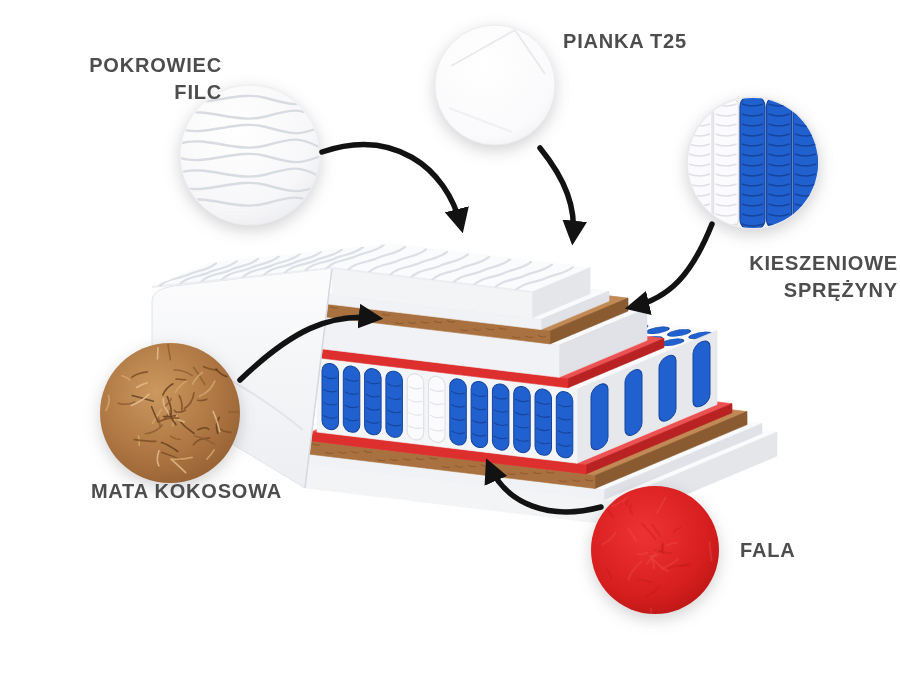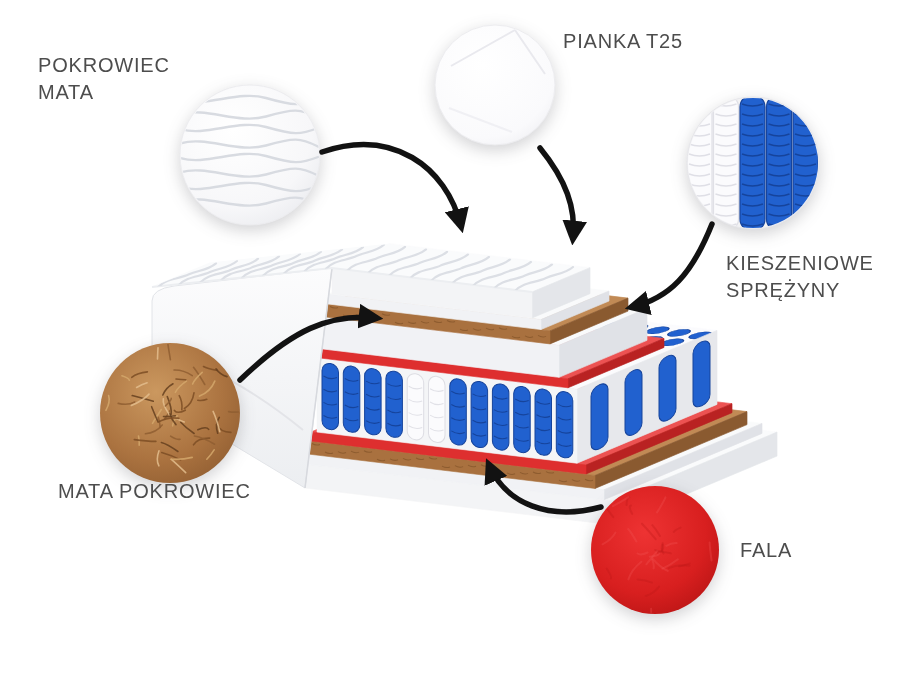--- a/index.html
+++ b/index.html
@@ -4,28 +4,28 @@
 <style>
   html,body{margin:0;padding:0;background:#ffffff;}
   .stage{
     position:relative;width:900px;height:675px;overflow:hidden;
     background:#ffffff;
     font-family:"Liberation Sans","DejaVu Sans",sans-serif;
   }
   #diagram-svg{position:absolute;left:0;top:0;}
   .lbl{
     position:absolute;
-    font-weight:normal;
+    font-weight:bold;
     font-size:20px;
     line-height:27px;
     letter-spacing:.8px;
     color:var(--text,#4d4d4d);
     white-space:nowrap;
   }
-  .lbl.center{text-align:left;}
+  .lbl.center{text-align:right;}
   .arrow{
     stroke:var(--arrow,#121212);
     stroke-width:5.5;
     fill:none;
     stroke-linecap:round;
   }
   .shadowed{filter:drop-shadow(0 5px 8px rgba(50,50,60,.22));}
 </style>
 </head>
 <body style="background: rgb(255, 255, 255);">
@@ -545,22 +545,22 @@
       <path class="arrow" marker-end="url(#ah)" d="M 322,152 C 392,128 446,166 461,226"></path>
       <path class="arrow" marker-end="url(#ah)" d="M 540,148 C 566,180 576,208 573,238"></path>
       <path class="arrow" marker-end="url(#ah)" d="M 712,224 C 692,274 670,298 632,307"></path>
       <path class="arrow" marker-end="url(#ah)" d="M 240,380 C 292,330 330,313 376,318"></path>
       <path class="arrow" marker-end="url(#ah)" d="M 601,507 C 549,521 506,504 489,465"></path>
     </g>
   </svg>
 
   <div class="lbl center" style="left:38px;top:52px;width:184px">
     <div>POKROWIEC</div>
-    <div>MATA</div>
+    <div>FILC</div>
   </div>
   <div class="lbl" style="left:563px;top:28px">PIANKA T25</div>
   <div class="lbl center" style="left:726px;top:250px;width:172px">
     <div>KIESZENIOWE</div>
     <div>SPRĘŻYNY</div>
   </div>
-  <div class="lbl center" style="left:58px;top:478px;width:224px">MATA POKROWIEC</div>
+  <div class="lbl center" style="left:58px;top:478px;width:224px">MATA KOKOSOWA</div>
   <div class="lbl" style="left:740px;top:537px">FALA</div>
 </div>
 
 </body></html>

